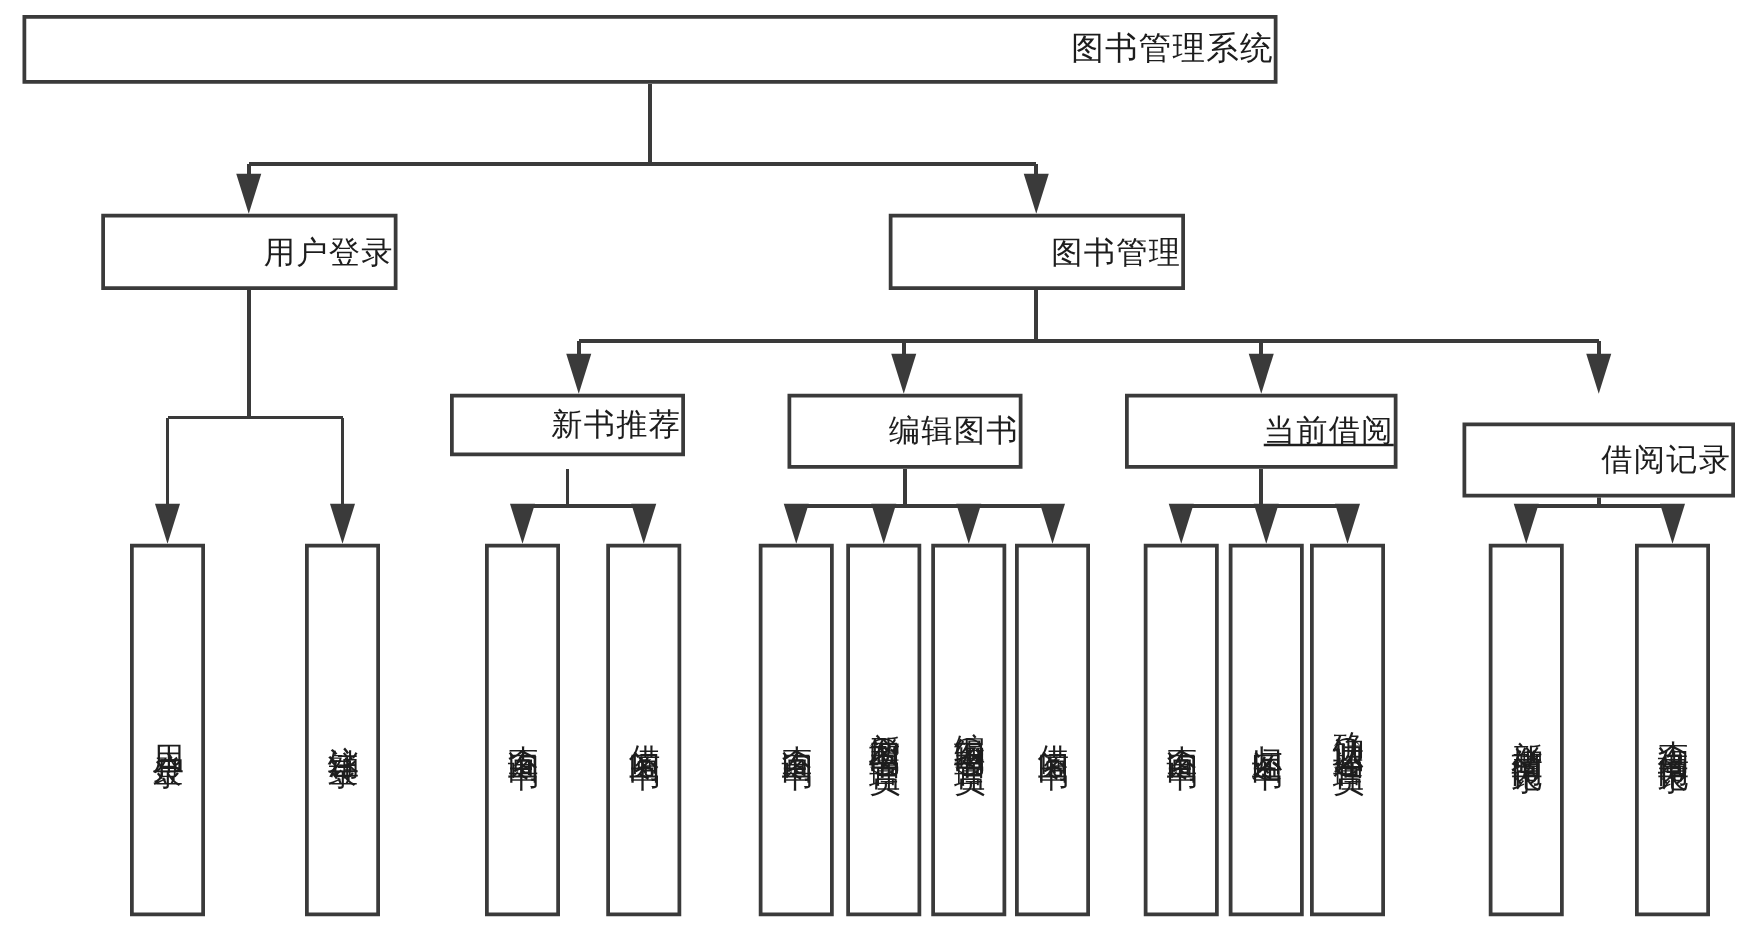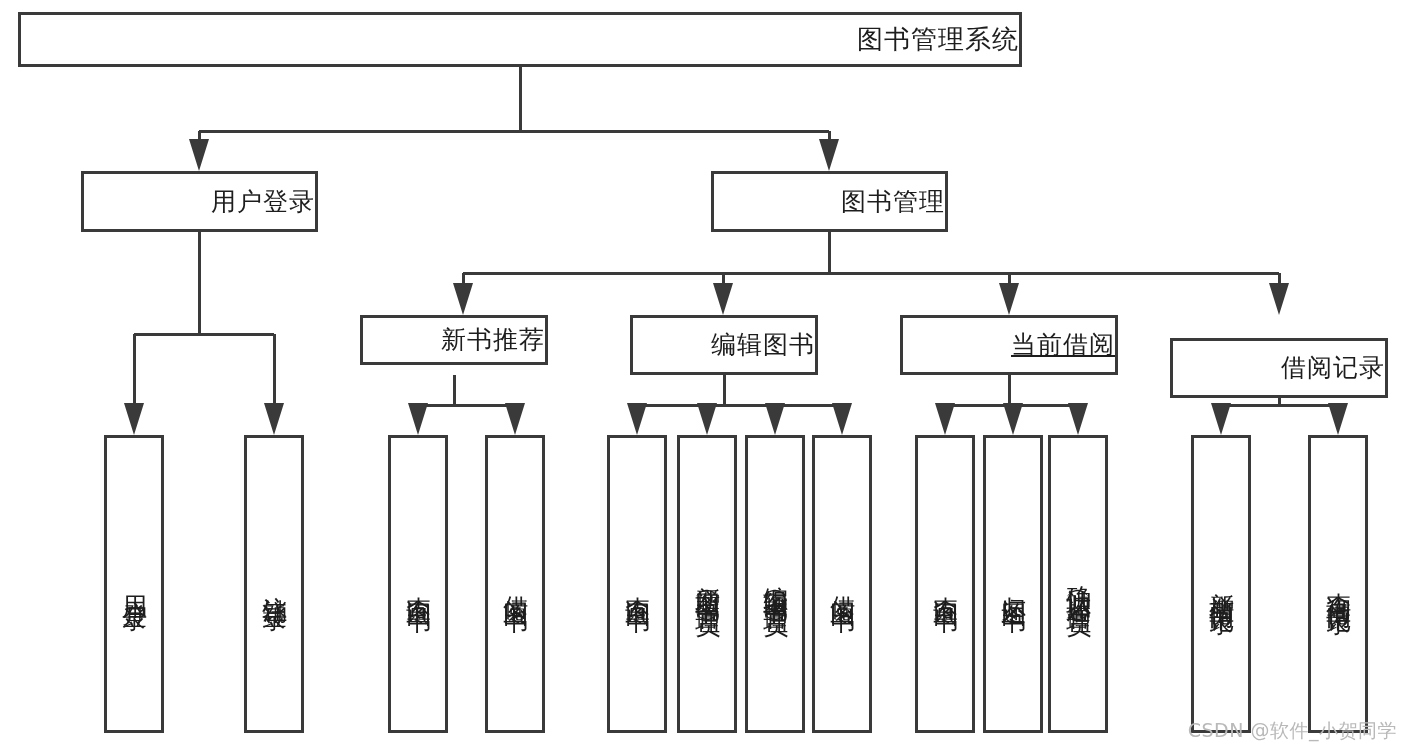--- a/index.html
+++ b/index.html
@@ -190,14 +190,13 @@
   <div class="node node-v" id="lf-10" style="left: 1048px; top: 435px; width: 60px; height: 298px;">
     <span>确认归还（管理员）</span>
   </div>
   <div class="node node-v" id="lf-11" style="left: 1191px; top: 435px; width: 60px; height: 298px;">
     <span>新增借阅记录</span>
   </div>
   <div class="node node-v" id="lf-12" style="left: 1308px; top: 435px; width: 60px; height: 298px;">
     <span>查询借阅记录</span>
   </div>
 
-  <div class="watermark">CSDN @软件_小贺同学</div>
 </div>
 
 </body></html>

